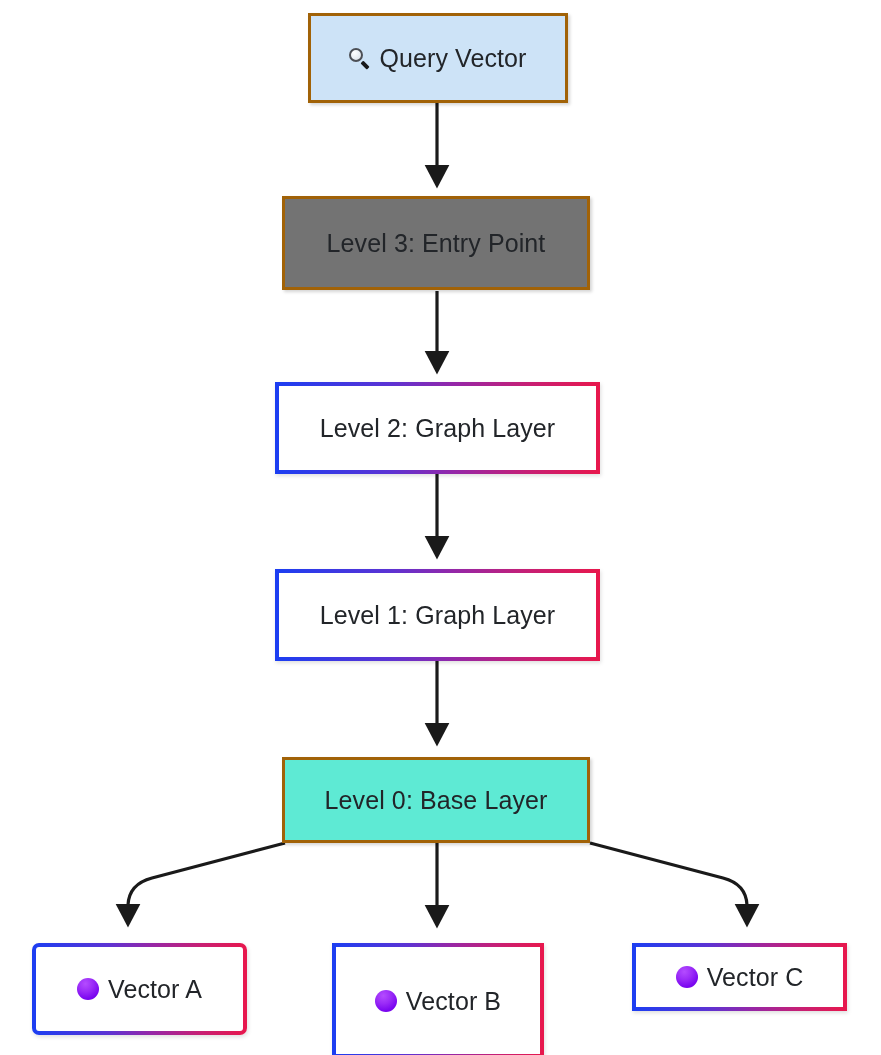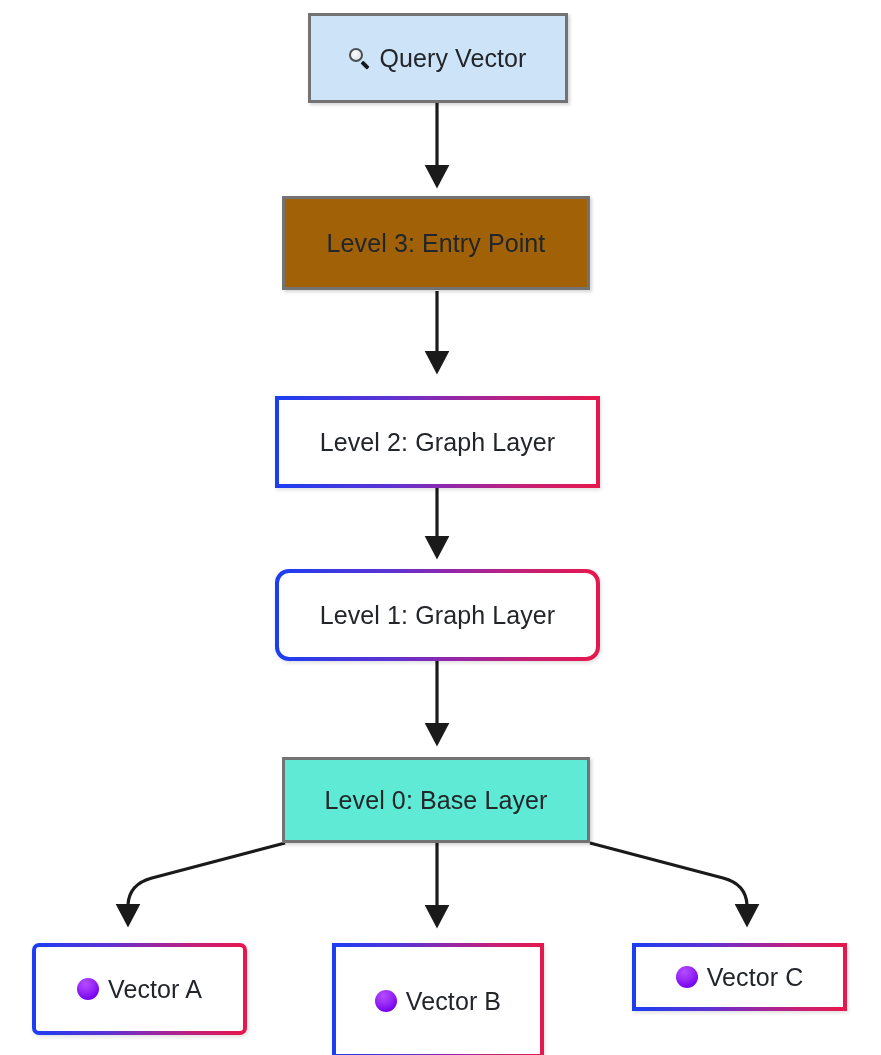--- a/index.html
+++ b/index.html
@@ -35,21 +35,21 @@
     text-align: center;
     color: #222529;
     font-size: 25px;
     line-height: 1.2;
     letter-spacing: 0.1px;
     white-space: nowrap;
   }
 
   
   .node.solid {
-    border: 3px solid #737373;
+    border: 3px solid #a16207;
     box-shadow: 2px 2px 3px rgba(0,0,0,0.17);
   }
 
   
   .node.grad {
     border: 4px solid transparent;
     background-origin: border-box;
     background-clip: padding-box, border-box;
     box-shadow: 1px 2px 4px rgba(0,0,0,0.13);
   }
@@ -121,31 +121,31 @@
   <div class="node solid" style="left:308px; top:13px; width:260px; height:90px; background:#cde3f7;">
     <span class="label">
       <span class="glyph-search">
         <span class="lens"></span>
           <span class="handle"></span>
       </span>
       <span>Query Vector</span>
     </span>
   </div>
 
-  <div class="node solid" style="left:282px; top:196px; width:308px; height:94px; background:#a16207;">
+  <div class="node solid" style="left:282px; top:196px; width:308px; height:94px; background:#737373;">
     <span>Level 3: Entry Point</span>
   </div>
 
   <div class="node grad" style="left:275px; top:382px; width:325px; height:92px;
-              background-image: linear-gradient(#fff,#fff), linear-gradient(90deg,#1b3ef2 0%, #5b33d4 35%, #9427a8 55%, #c71f74 78%, #e8174c 100%); margin-top: 14px;">
+              background-image: linear-gradient(#fff,#fff), linear-gradient(90deg,#1b3ef2 0%, #5b33d4 35%, #9427a8 55%, #c71f74 78%, #e8174c 100%);">
     <span>Level 2: Graph Layer</span>
   </div>
 
   <div class="node grad" style="left:275px; top:569px; width:325px; height:92px;
-              background-image: linear-gradient(#fff,#fff), linear-gradient(90deg,#1b3ef2 0%, #5b33d4 35%, #9427a8 55%, #c71f74 78%, #e8174c 100%); border-radius: 14px;">
+              background-image: linear-gradient(#fff,#fff), linear-gradient(90deg,#1b3ef2 0%, #5b33d4 35%, #9427a8 55%, #c71f74 78%, #e8174c 100%);">
     <span>Level 1: Graph Layer</span>
   </div>
 
   <div class="node solid" style="left:282px; top:757px; width:308px; height:86px; background:#5eead4;">
     <span>Level 0: Base Layer</span>
   </div>
 
   <div class="node grad" style="left:32px; top:943px; width:215px; height:92px;
               background-image: linear-gradient(#fff,#fff), linear-gradient(90deg,#1b3ef2 0%, #5b33d4 35%, #9427a8 55%, #c71f74 78%, #e8174c 100%); border-radius: 7px;">
     <span class="label">

